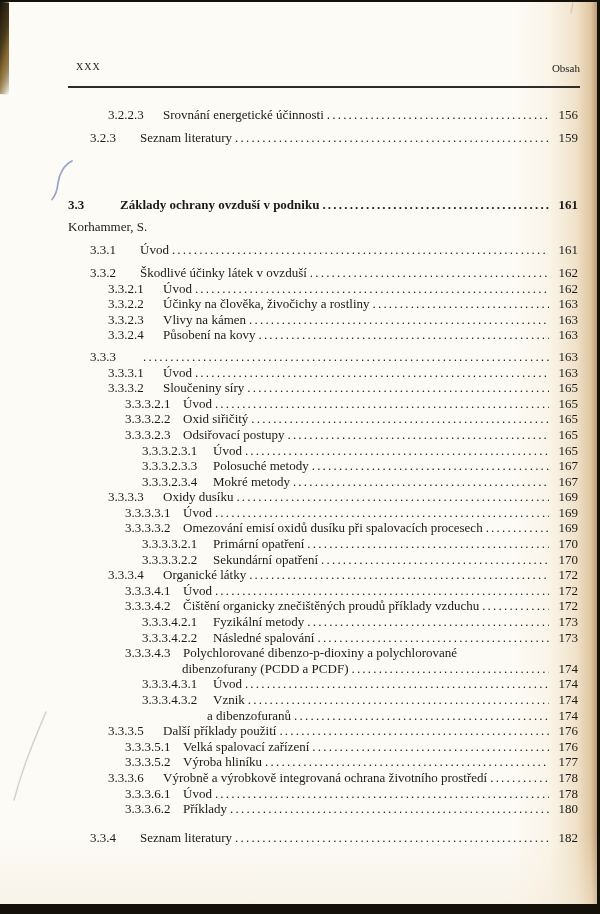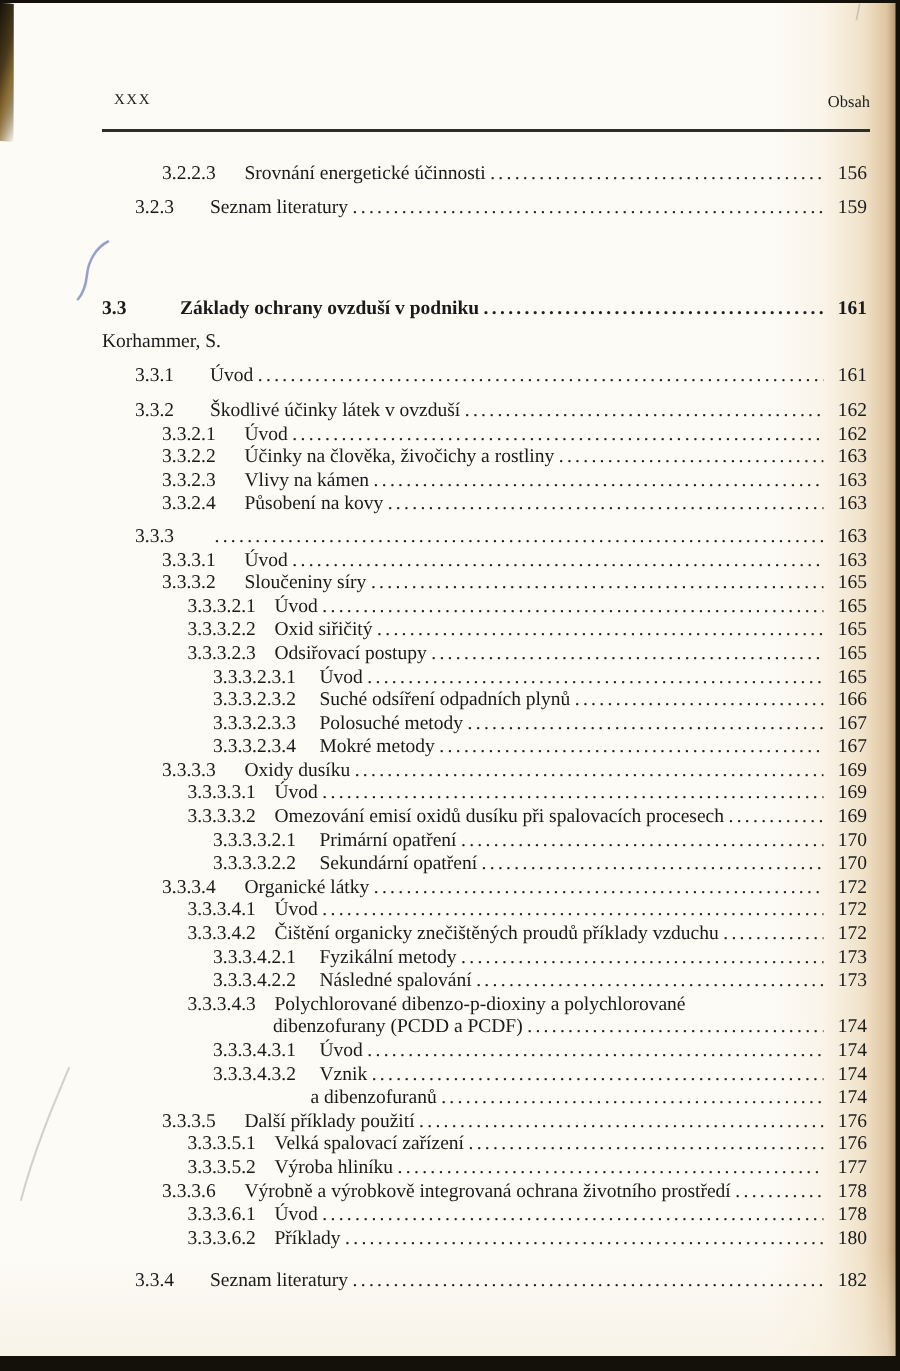--- a/index.html
+++ b/index.html
@@ -166,26 +166,20 @@
         <span class="leader"></span>
         <span class="page">165</span>
       </div>
     <div class="row l6">
         <span class="num">3.3.3.2.3.1</span>
         <span class="title">Úvod</span>
         <span class="leader"></span>
         <span class="page">165</span>
       </div>
     <div class="row l6">
-        <span class="num">3.3.3.2.3.2</span>
-        <span class="title">Suché odsíření odpadních plynů</span>
-        <span class="leader"></span>
-        <span class="page">166</span>
-      </div>
-    <div class="row l6">
         <span class="num">3.3.3.2.3.3</span>
         <span class="title">Polosuché metody</span>
         <span class="leader"></span>
         <span class="page">167</span>
       </div>
     <div class="row l6">
         <span class="num">3.3.3.2.3.4</span>
         <span class="title">Mokré metody</span>
         <span class="leader"></span>
         <span class="page">167</span>

